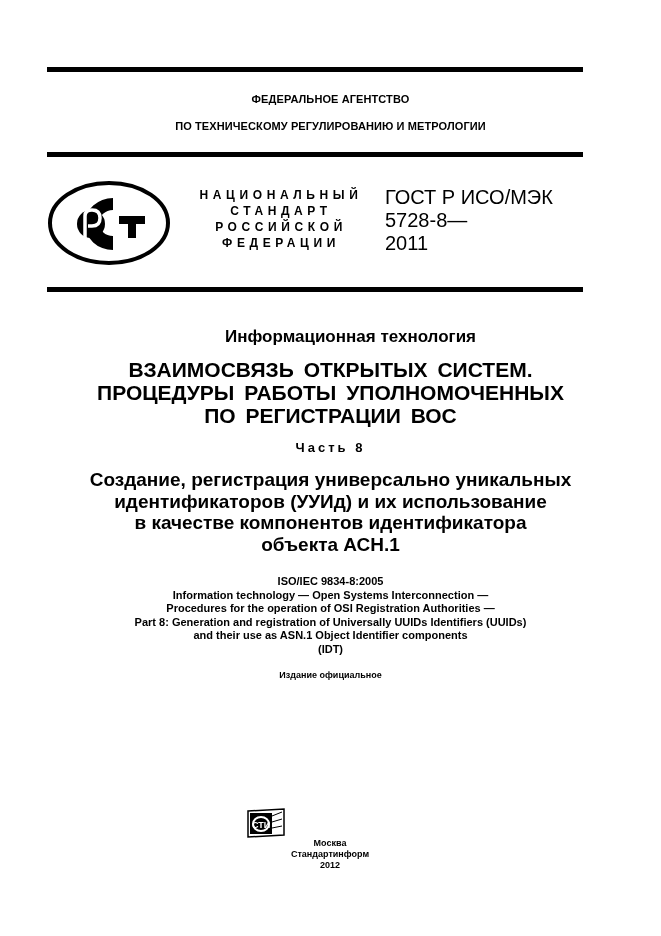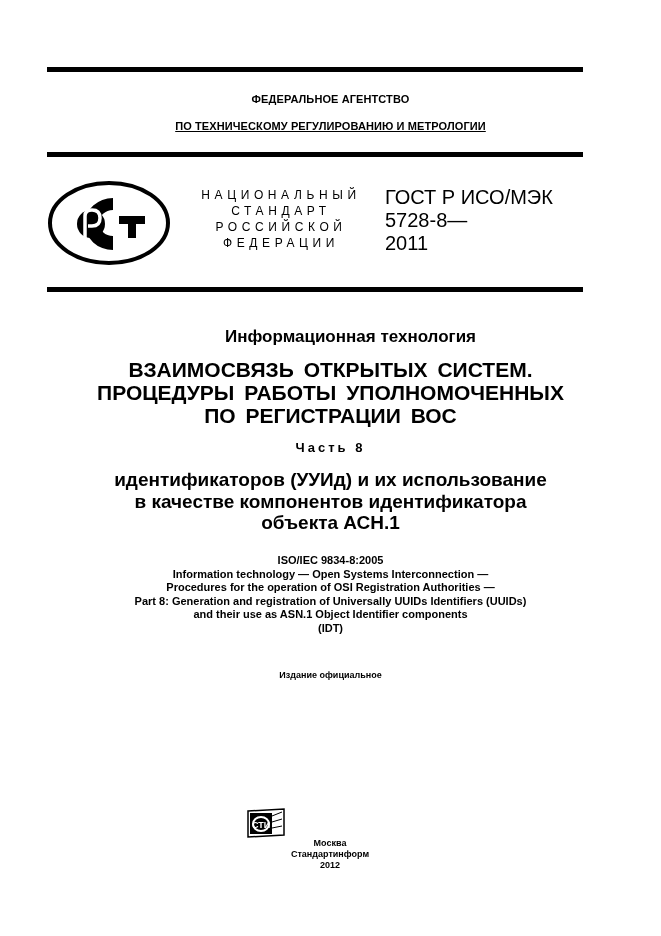--- a/index.html
+++ b/index.html
@@ -2,37 +2,37 @@
 <html><head>
 <meta charset="utf-8">
 <style>
   html, body { margin:0; padding:0; background:#ffffff; }
   body { width:661px; height:936px; position:relative; overflow:hidden;
          font-family:"Liberation Sans", sans-serif; color:#000; }
   .abs { position:absolute; }
   .rule { position:absolute; left:47px; width:536px; height:5px; background:#000; }
   .center { position:absolute; left:0; width:661px; text-align:center; font-weight:bold; }
   .agency { font-size:11px; letter-spacing:0.1px; }
-  .nat { position:absolute; left:186px; width:190px; text-align:center; font-weight:normal;
+  .nat { position:absolute; left:186px; width:190px; text-align:center; font-weight:bold;
          font-size:12px; letter-spacing:4.6px; line-height:16px; }
   .gost { position:absolute; left:385px; font-weight:normal; font-size:20px; line-height:23px; }
   .it { font-size:17px;padding-left:20px; }
   .big { font-size:21px; line-height:23px; word-spacing:4px; }
   .part { font-size:13px; letter-spacing:3px; }
   .sub { font-size:19px; line-height:21.5px; }
   .eng { font-size:11px; line-height:13.5px; }
   .pub { font-size:9px; line-height:11px; }
 </style>
 </head>
 <body>
 
 <div class="rule" style="top:67px;"></div>
 
 <div class="center agency" style="top:93px;">ФЕДЕРАЛЬНОЕ АГЕНТСТВО</div>
-<div class="center agency" style="top:120px;text-decoration:underline;">ПО ТЕХНИЧЕСКОМУ РЕГУЛИРОВАНИЮ И МЕТРОЛОГИИ</div>
+<div class="center agency" style="top:120px;">ПО ТЕХНИЧЕСКОМУ РЕГУЛИРОВАНИЮ И МЕТРОЛОГИИ</div>
 
 <div class="rule" style="top:152px;"></div>
 
 <div class="abs" style="left:47px; top:180px; width:124px; height:86px;">
   <svg width="124" height="86" viewBox="0 0 124 86">
     <ellipse cx="62" cy="43" rx="59" ry="40" fill="#fff" stroke="#000" stroke-width="4"></ellipse>
     <path d="M66 18 A 28 26 0 1 0 66 70 L 66 56 A 14 13 0 1 1 66 30 Z" fill="#000"></path>
     <circle cx="44" cy="44" r="14" fill="#000"></circle>
     <path d="M38 58 L38 36 Q38 30 45 30 Q53 30 53 38 Q53 46 45 46 L41 46" fill="none" stroke="#fff" stroke-width="3.5"></path>
     <rect x="72" y="36" width="26" height="8" fill="#000"></rect>
@@ -59,26 +59,27 @@
 
 <div class="center big" style="top:358px;">
   <div>ВЗАИМОСВЯЗЬ  ОТКРЫТЫХ  СИСТЕМ.</div>
   <div>ПРОЦЕДУРЫ  РАБОТЫ  УПОЛНОМОЧЕННЫХ</div>
   <div>ПО  РЕГИСТРАЦИИ  ВОС</div>
 </div>
 
 <div class="center part" style="top:440px;">Часть 8</div>
 
 <div class="center sub" style="top:469px;">
+  <div>Создание, регистрация универсально уникальных</div>
   <div>идентификаторов (УУИд) и их использование</div>
   <div>в качестве компонентов идентификатора</div>
   <div>объекта АСН.1</div>
 </div>
 
-<div class="center eng" style="top:554px;">
+<div class="center eng" style="top:575px;">
   <div>ISO/IEC 9834-8:2005</div>
   <div>Information technology — Open Systems Interconnection —</div>
   <div>Procedures for the operation of OSI Registration Authorities —</div>
   <div>Part 8: Generation and registration of Universally UUIDs Identifiers (UUIDs)</div>
   <div>and their use as ASN.1 Object Identifier components</div>
   <div>(IDT)</div>
 </div>
 
 <div class="center" style="top:670px; font-size:9px;">Издание официальное</div>
 

